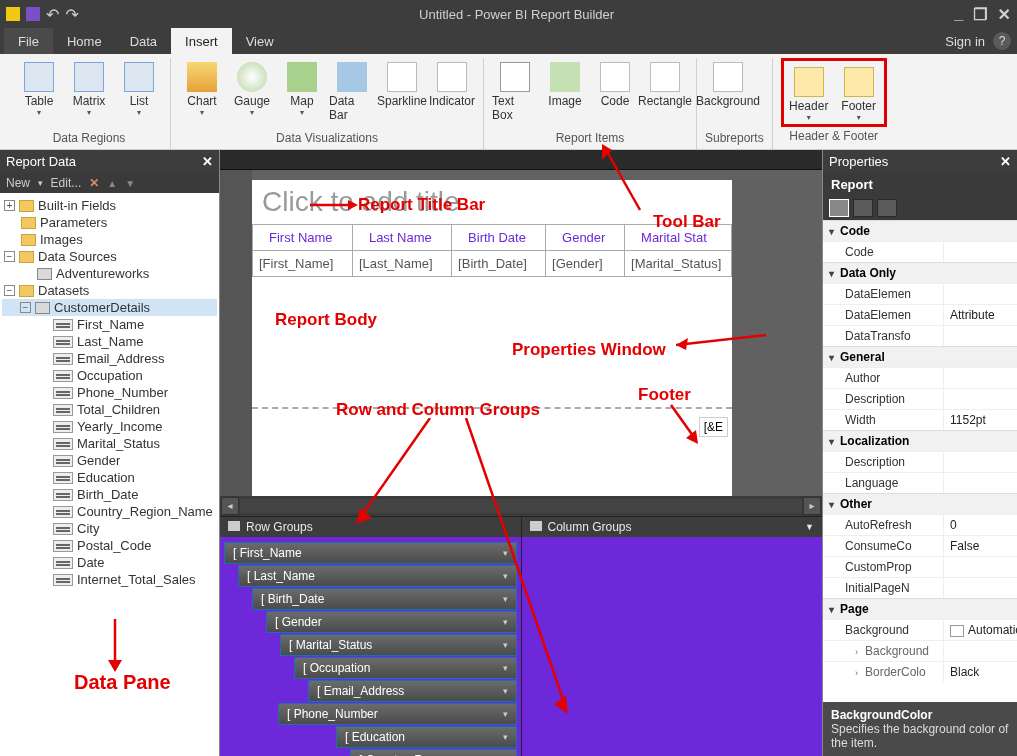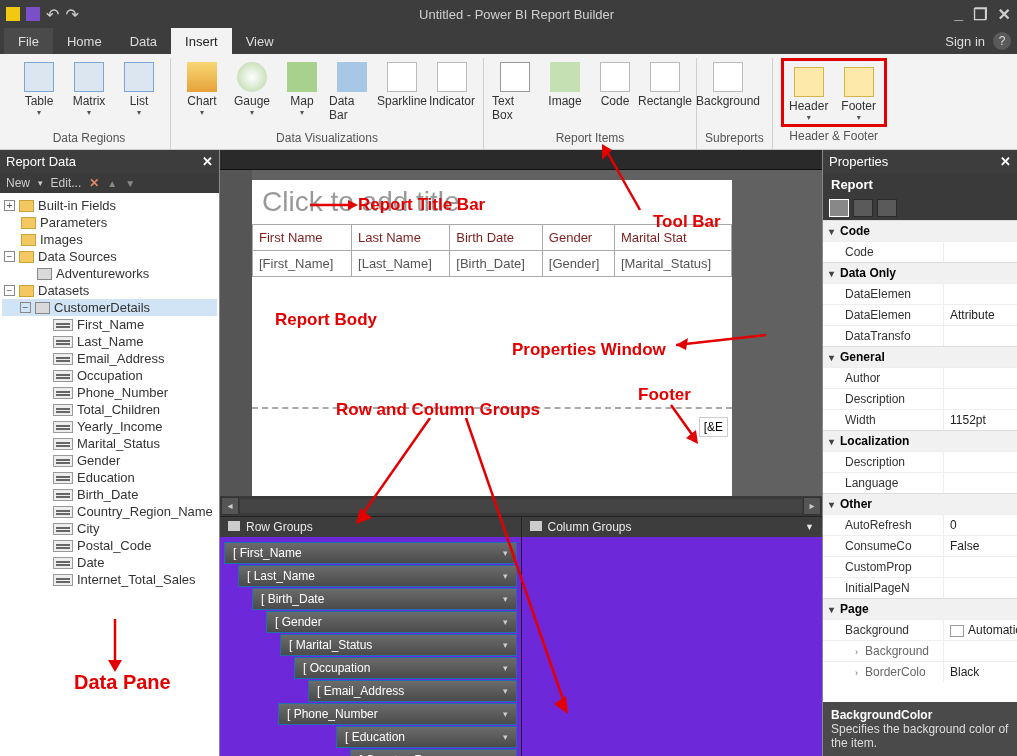--- a/index.html
+++ b/index.html
@@ -42,21 +42,21 @@
 .tree .sel { background:#d0e4f5; }
 .tree .indent1 { padding-left:18px; }
 .tree .indent2 { padding-left:34px; }
 .center { flex:1; display:flex; flex-direction:column; background:#5e5e5e; }
 .ruler { height:20px; background:#2a2a2a; border-bottom:1px solid #111; }
 .designarea { flex:1; overflow:auto; background:#616161; display:flex; }
 .designgutter { width:32px; background:#555; }
 .reportpage { background:#fff; margin:10px 10px 0 0; width:480px; position:relative; }
 .rtitle { font-size:28px; color:#999; padding:6px 10px; }
 .tbl { border-collapse:collapse; width:100%; font-size:13px; }
-.tbl th { border:1px solid #aaa; padding:5px 6px; text-align:left; background:#fff; font-weight:normal; color:#7f1d1d; }
+.tbl th { border:1px solid #aaa; padding:5px 16px; text-align:left; background:#fff; font-weight:normal; color:#6d28d9; }
 .tbl td { border:1px solid #aaa; padding:5px 6px; color:#555; }
 .rfoot { height:42px; border-top:2px dashed #aaa; margin-top:130px; position:relative; }
 .rfoot .exec { position:absolute; right:4px; top:8px; font-size:12px; border:1px solid #ccc; padding:2px 4px; }
 .hscroll { height:20px; background:#3a3a3a; display:flex; align-items:center; }
 .hscroll .sbtn { width:18px; height:18px; background:#555; border:1px solid #333; margin:0 1px; font-size:10px; color:#ccc; text-align:center; line-height:16px; }
 .hscroll .strack { flex:1; height:14px; background:#444; }
 .groups { height:240px; display:flex; border-top:1px solid #222; }
 .gpanel { flex:1; background:#6d28d9; display:flex; flex-direction:column; }
 .ghead { background:#3d3d3d; color:#e8e8e8; font-size:12px; padding:3px 8px; display:flex; align-items:center; justify-content:space-between; }
 .ghead .hicon { width:12px; height:10px; background:#ccc; display:inline-block; margin-right:6px; }

